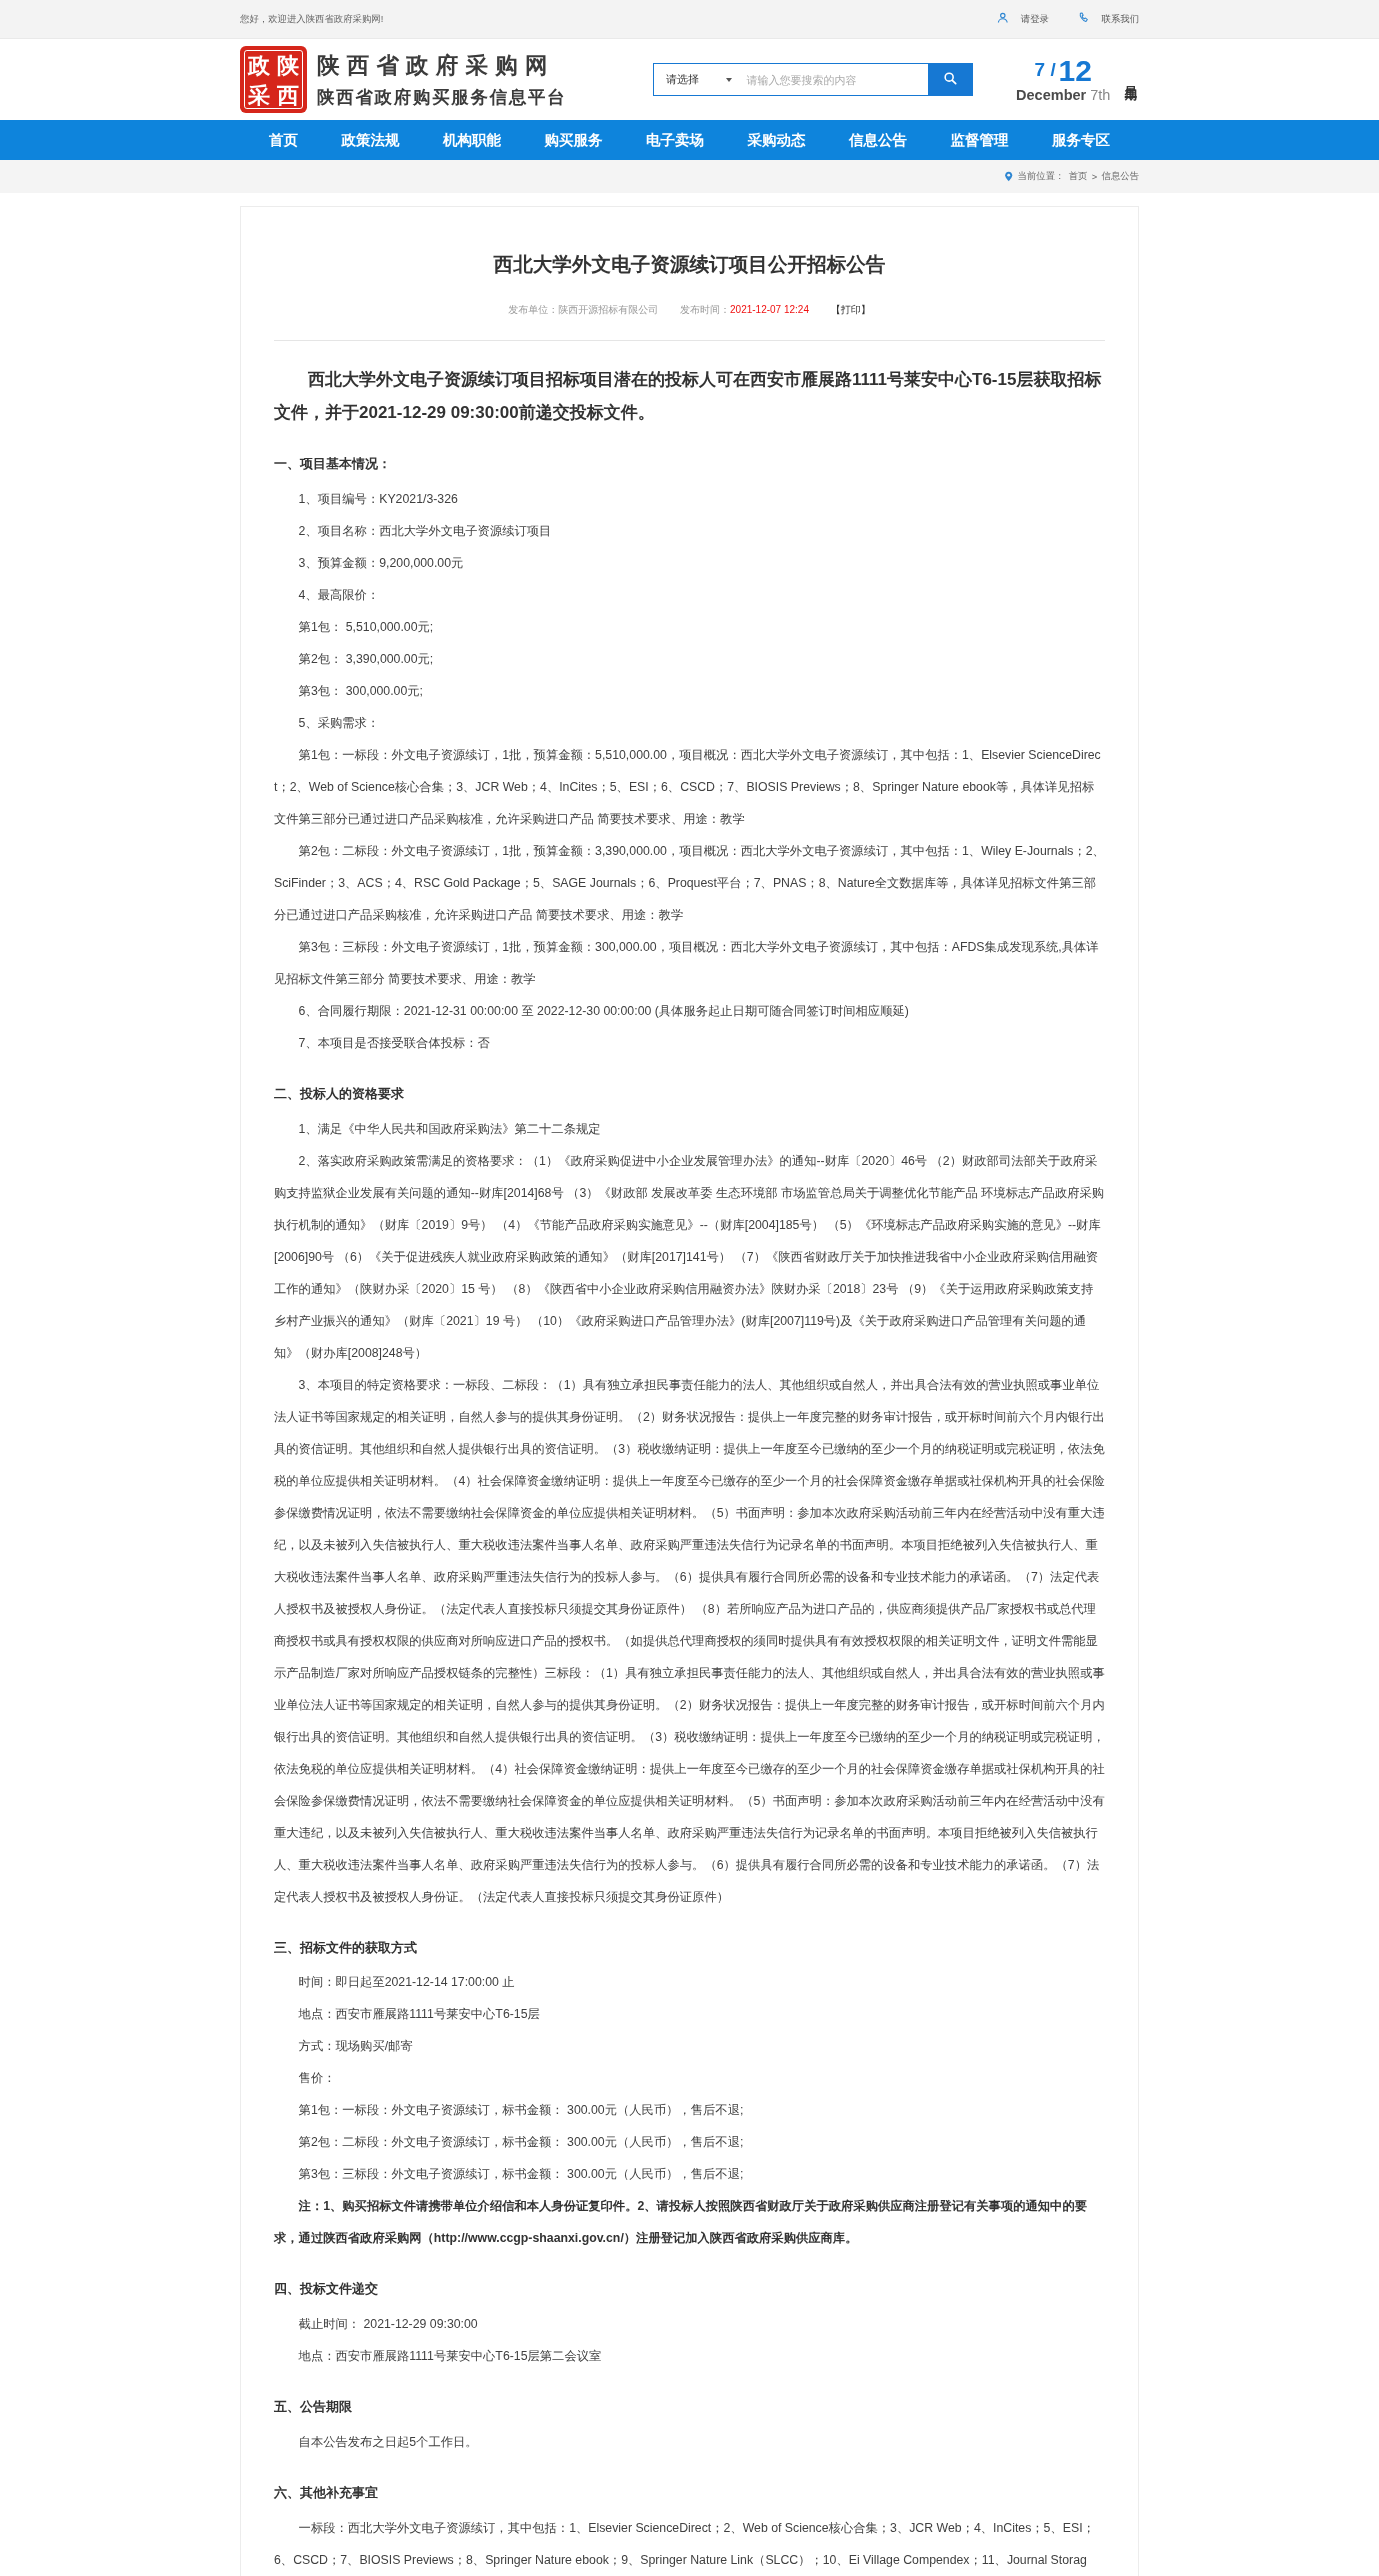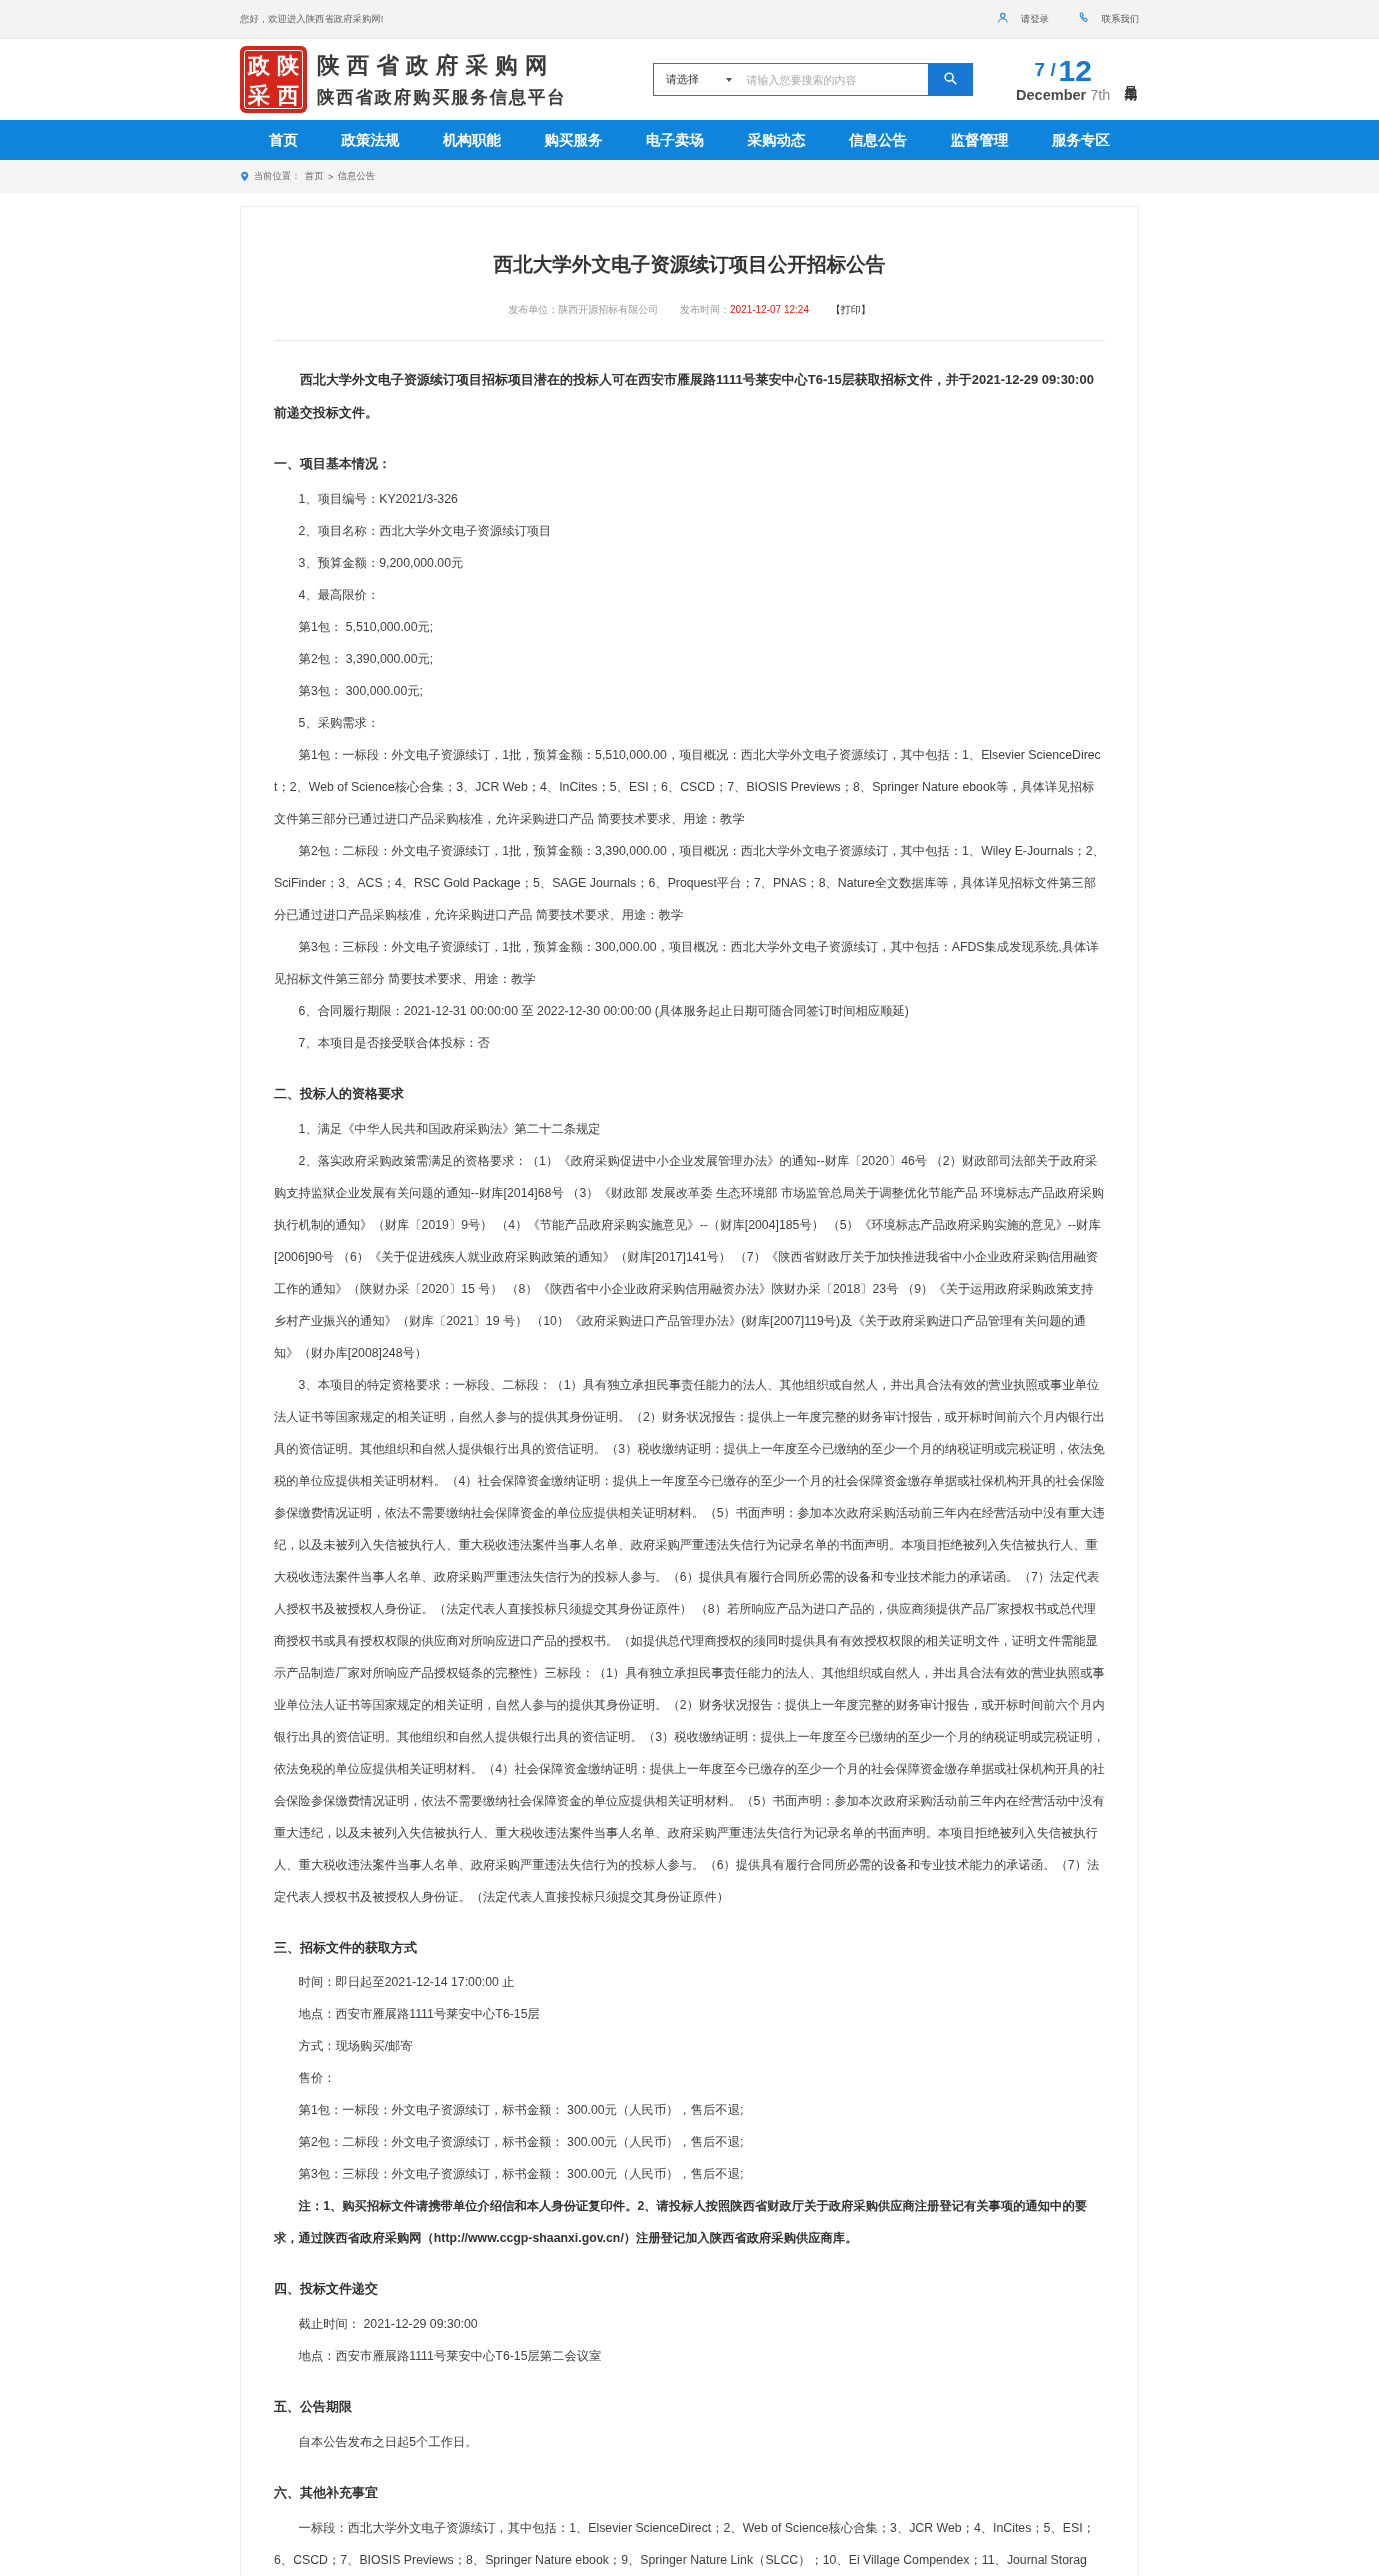--- a/index.html
+++ b/index.html
@@ -48,34 +48,34 @@
   .date-line2 b { color: #4a4a4a; }
   .weekday { writing-mode: vertical-rl; letter-spacing: 2.9px; font-size: 12.3px; font-weight: bold; color: #333; }
 
   
   .nav { background: #0e84dc; height: 40px; }
   .nav .container { display: flex; align-items: center; justify-content: space-between; height: 100%; padding: 0 29px; }
   .nav-item { color: #fff; font-size: 14.5px; font-weight: bold; text-decoration: none; cursor: pointer; white-space: nowrap; }
 
   
   .crumb-bar { background: #f4f4f4; height: 33px; }
-  .crumb-bar .container { display: flex; align-items: center; height: 100%; gap: 4.3px; font-size: 9.4px; color: #666; }
+  .crumb-bar .container { display: flex; align-items: center; height: 100%; gap: 4.3px; font-size: 9.4px; color: #666; justify-content: flex-end; }
   .crumb-link { color: #666; text-decoration: none; cursor: pointer; }
 
   
   .main-area { background: #fff; padding: 13px 0 41px; }
   .card { width: 899px; margin: 0 auto; background: #fff; border: 0.7px solid #ececec; padding: 38px 33px 51px; }
   .art-title { text-align: center; font-size: 19.6px; font-weight: bold; color: #333; margin: 5.8px 0 0; }
   .art-meta { text-align: center; margin-top: 25px; font-size: 10px; color: #9a9a9a; }
   .art-meta .sep { display: inline-block; width: 19px; }
   .meta-time { color: #f01010; }
   .print-btn { color: #333; cursor: pointer; text-decoration: none; }
   .rule { border: none; border-top: 0.7px solid #e5e5e5; margin: 23px 0 22px; }
 
-  .intro { font-size: 13px; font-weight: bold; color: #333; text-indent: 2em; line-height: 33px; margin: 0 0 7.2px; }
+  .intro { font-size: 17px; font-weight: bold; color: #333; text-indent: 2em; line-height: 33px; margin: 0 0 7.2px; }
 
   .sec-heading { font-size: 13px; font-weight: bold; color: #333; line-height: 32px; margin: 19px 0 2.9px; }
   .para { font-size: 12.3px; color: #404040; text-indent: 2em; line-height: 32px; margin: 0; word-break: break-all; }
   .para.bold { font-weight: bold; color: #333; }
 </style>
 </head>
 <body>
 
 <div class="topbar">
   <div class="container">

